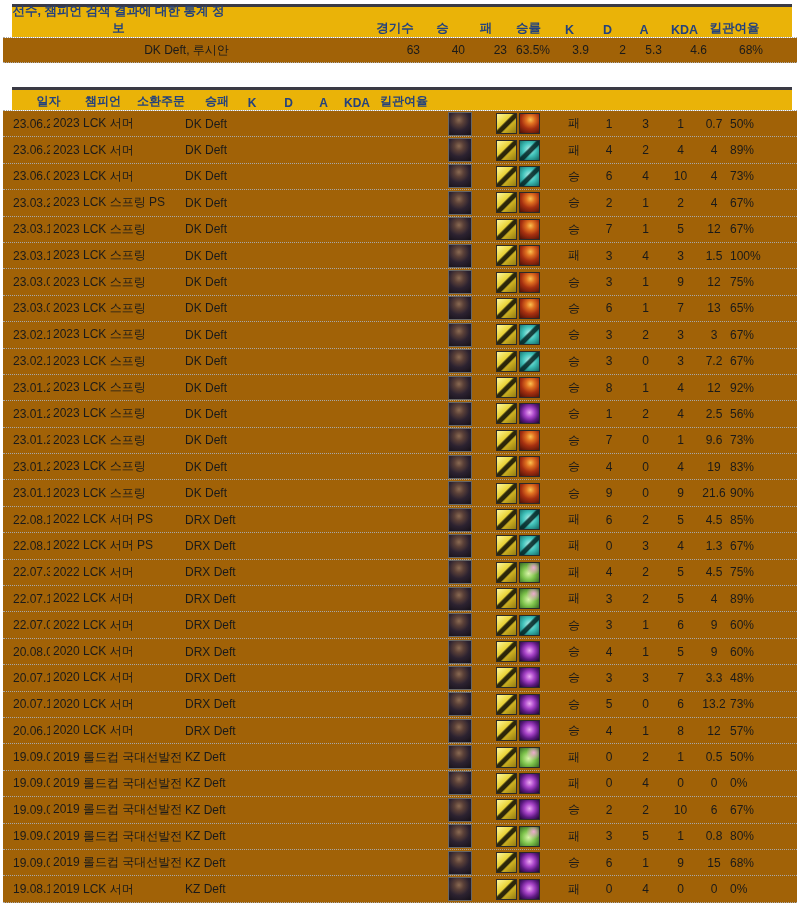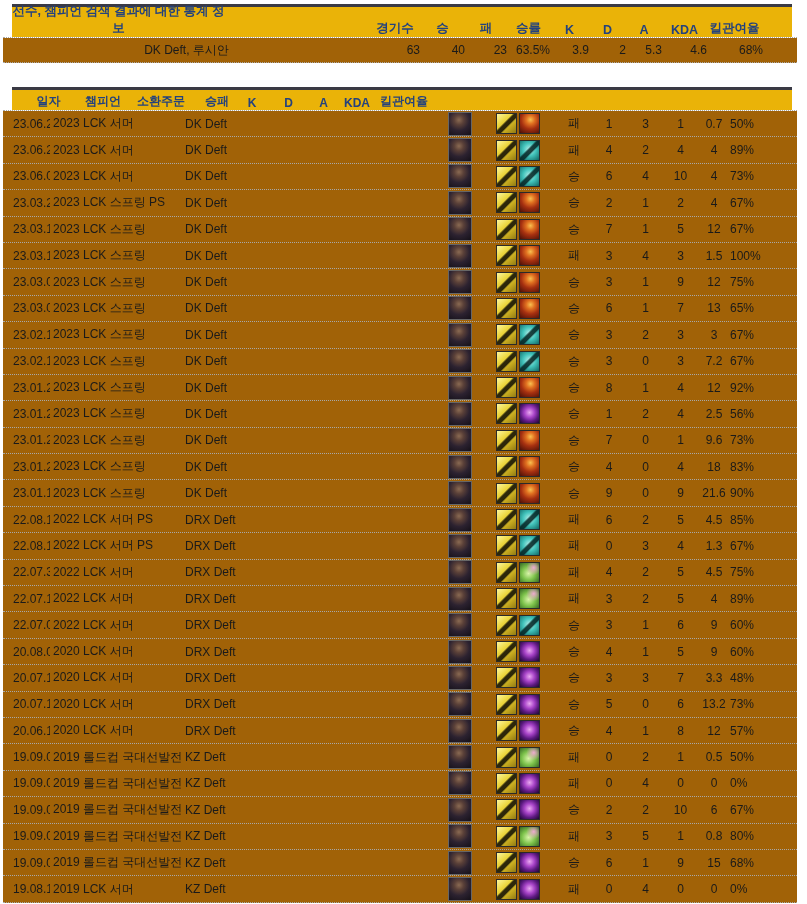--- a/index.html
+++ b/index.html
@@ -368,21 +368,21 @@
             <span class="champ-icon" title="루시안"></span>
           </span>
     <span class="f-spells">
             <span class="spell spell-flash"></span>
             <span class="spell spell-ignite"></span>
           </span>
     <span class="f-res">승</span>
     <span class="f-k">4</span>
     <span class="f-d">0</span>
     <span class="f-a">4</span>
-    <span class="f-kda">18</span>
+    <span class="f-kda">19</span>
     <span class="f-kp">83%</span>
   </div>
 
   <div class="mrow">
     <span class="f-date">23.01.18</span>
     <span class="f-tour">2023 LCK 스프링</span>
     <span class="f-name">DK Deft</span>
     <span class="f-champ">
             <span class="champ-icon" title="루시안"></span>
           </span>

